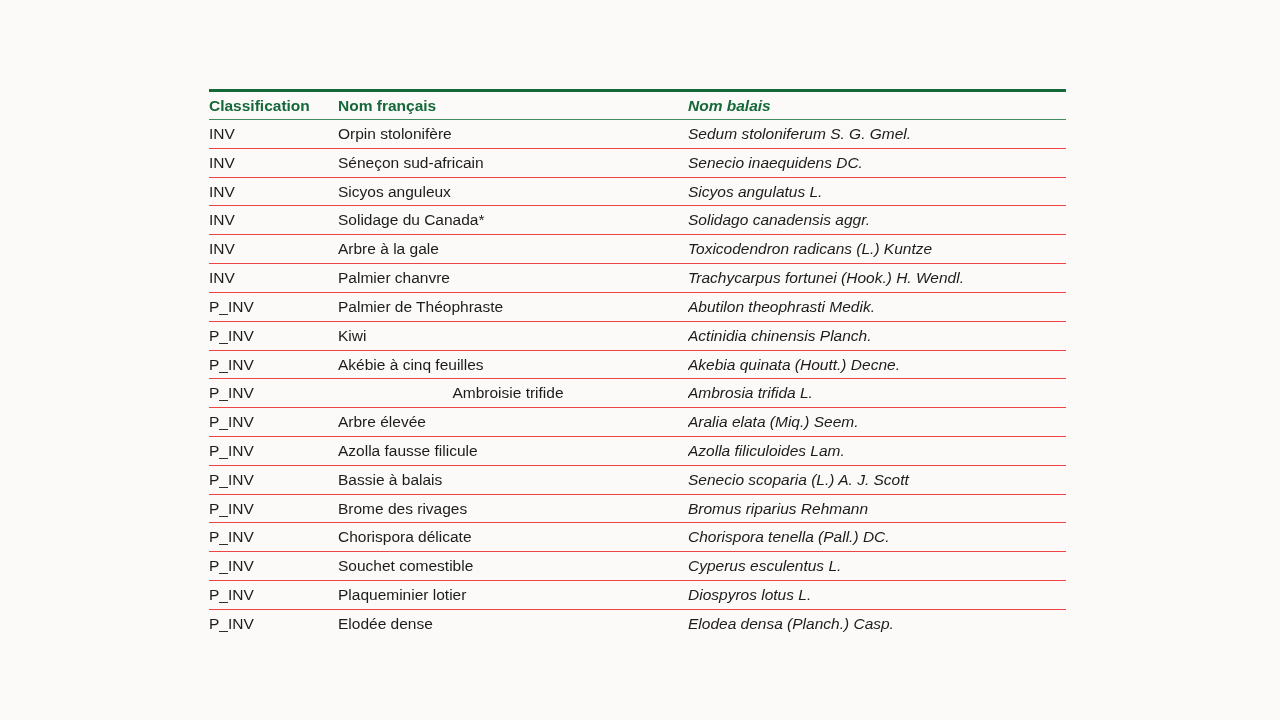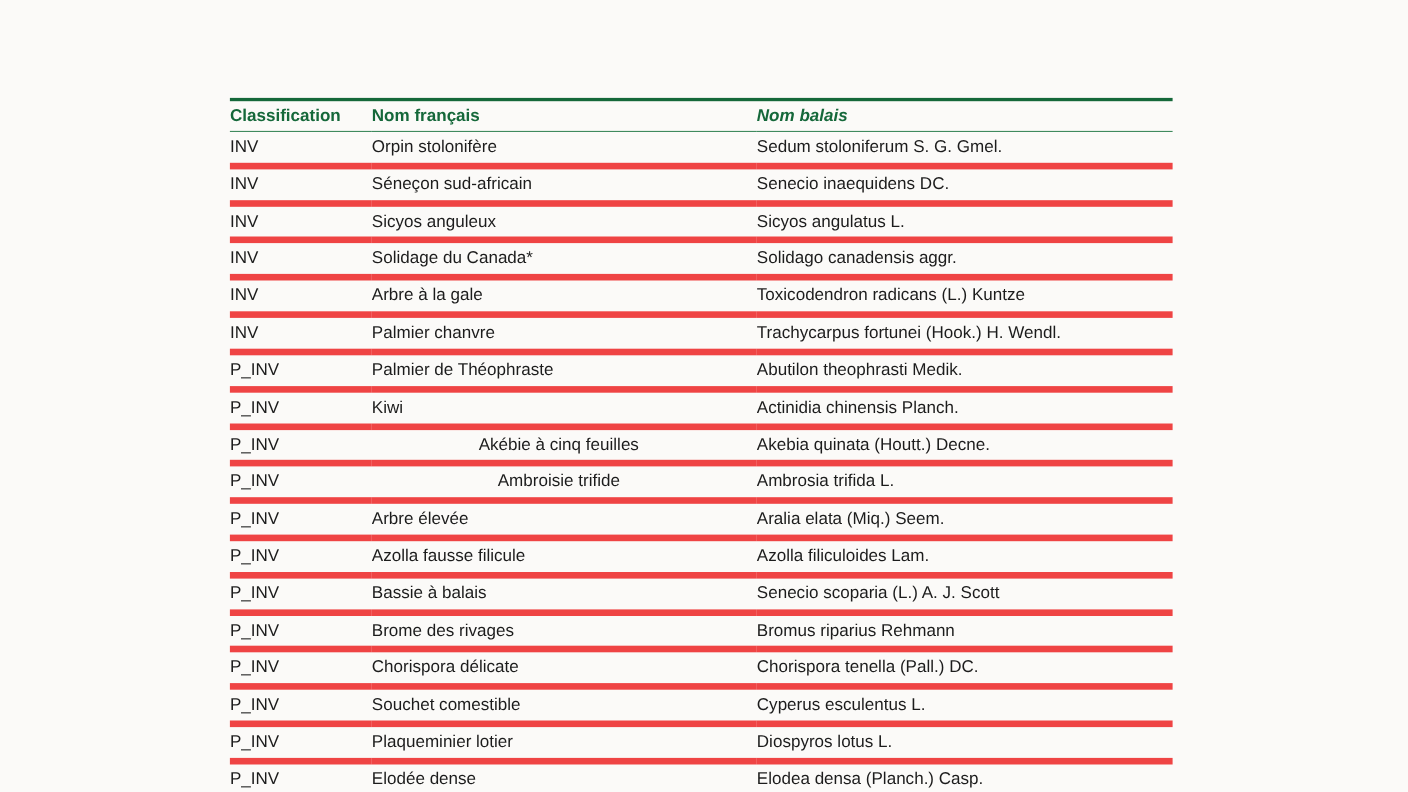--- a/index.html
+++ b/index.html
@@ -71,32 +71,33 @@
   table.species-table th .cell,
   table.species-table td .cell {
     display: block;
   }
 
   table.species-table tbody td {
     font-size: 15.5px;
     line-height: 1.15;
     color: #1c1c1c;
     padding: 5px 0 5px 0;
-    border-bottom: 6px solid #ef4444;
+    border-bottom: 1px solid #ef4444;
     vertical-align: bottom;
     background: transparent;
     white-space: nowrap;
     overflow: hidden;
   }
 
   table.species-table tbody tr:last-child td {
     border-bottom: none;
   }
 
   table.species-table td.latin-cell {
+    font-style: italic;
   }
 </style>
 <style>
     table.species-table thead tr.header-row th.classification-head,
     table.species-table tbody td.classification-cell { padding-right: 9px; }
     table.species-table thead tr.header-row th.french-head,
     table.species-table tbody td.french-cell { padding-left: 0; padding-right: 10px; }
     table.species-table thead tr.header-row th.latin-head,
     table.species-table tbody td.latin-cell { padding-left: 0; }
     table.species-table thead tr.header-row th.french-head,
@@ -171,21 +172,21 @@
             <td class="french-cell" style="padding-left: 0px;">Palmier de Théophraste</td>
             <td class="latin-cell">Abutilon theophrasti Medik.</td>
           </tr>
           <tr>
             <td class="classification-cell">P_INV</td>
             <td class="french-cell" style="padding-left: 0px;">Kiwi</td>
             <td class="latin-cell">Actinidia chinensis Planch.</td>
           </tr>
           <tr>
             <td class="classification-cell">P_INV</td>
-            <td class="french-cell" style="padding-left: 0px; text-align: center;">Akébie à cinq feuilles</td>
+            <td class="french-cell" style="padding-left: 0px;">Akébie à cinq feuilles</td>
             <td class="latin-cell">Akebia quinata (Houtt.) Decne.</td>
           </tr>
           <tr>
             <td class="classification-cell">P_INV</td>
             <td class="french-cell" style="padding-left: 0px; text-align: center;">Ambroisie trifide</td>
             <td class="latin-cell">Ambrosia trifida L.</td>
           </tr>
           <tr>
             <td class="classification-cell">P_INV</td>
             <td class="french-cell" style="padding-left: 0px;">Arbre élevée</td>

